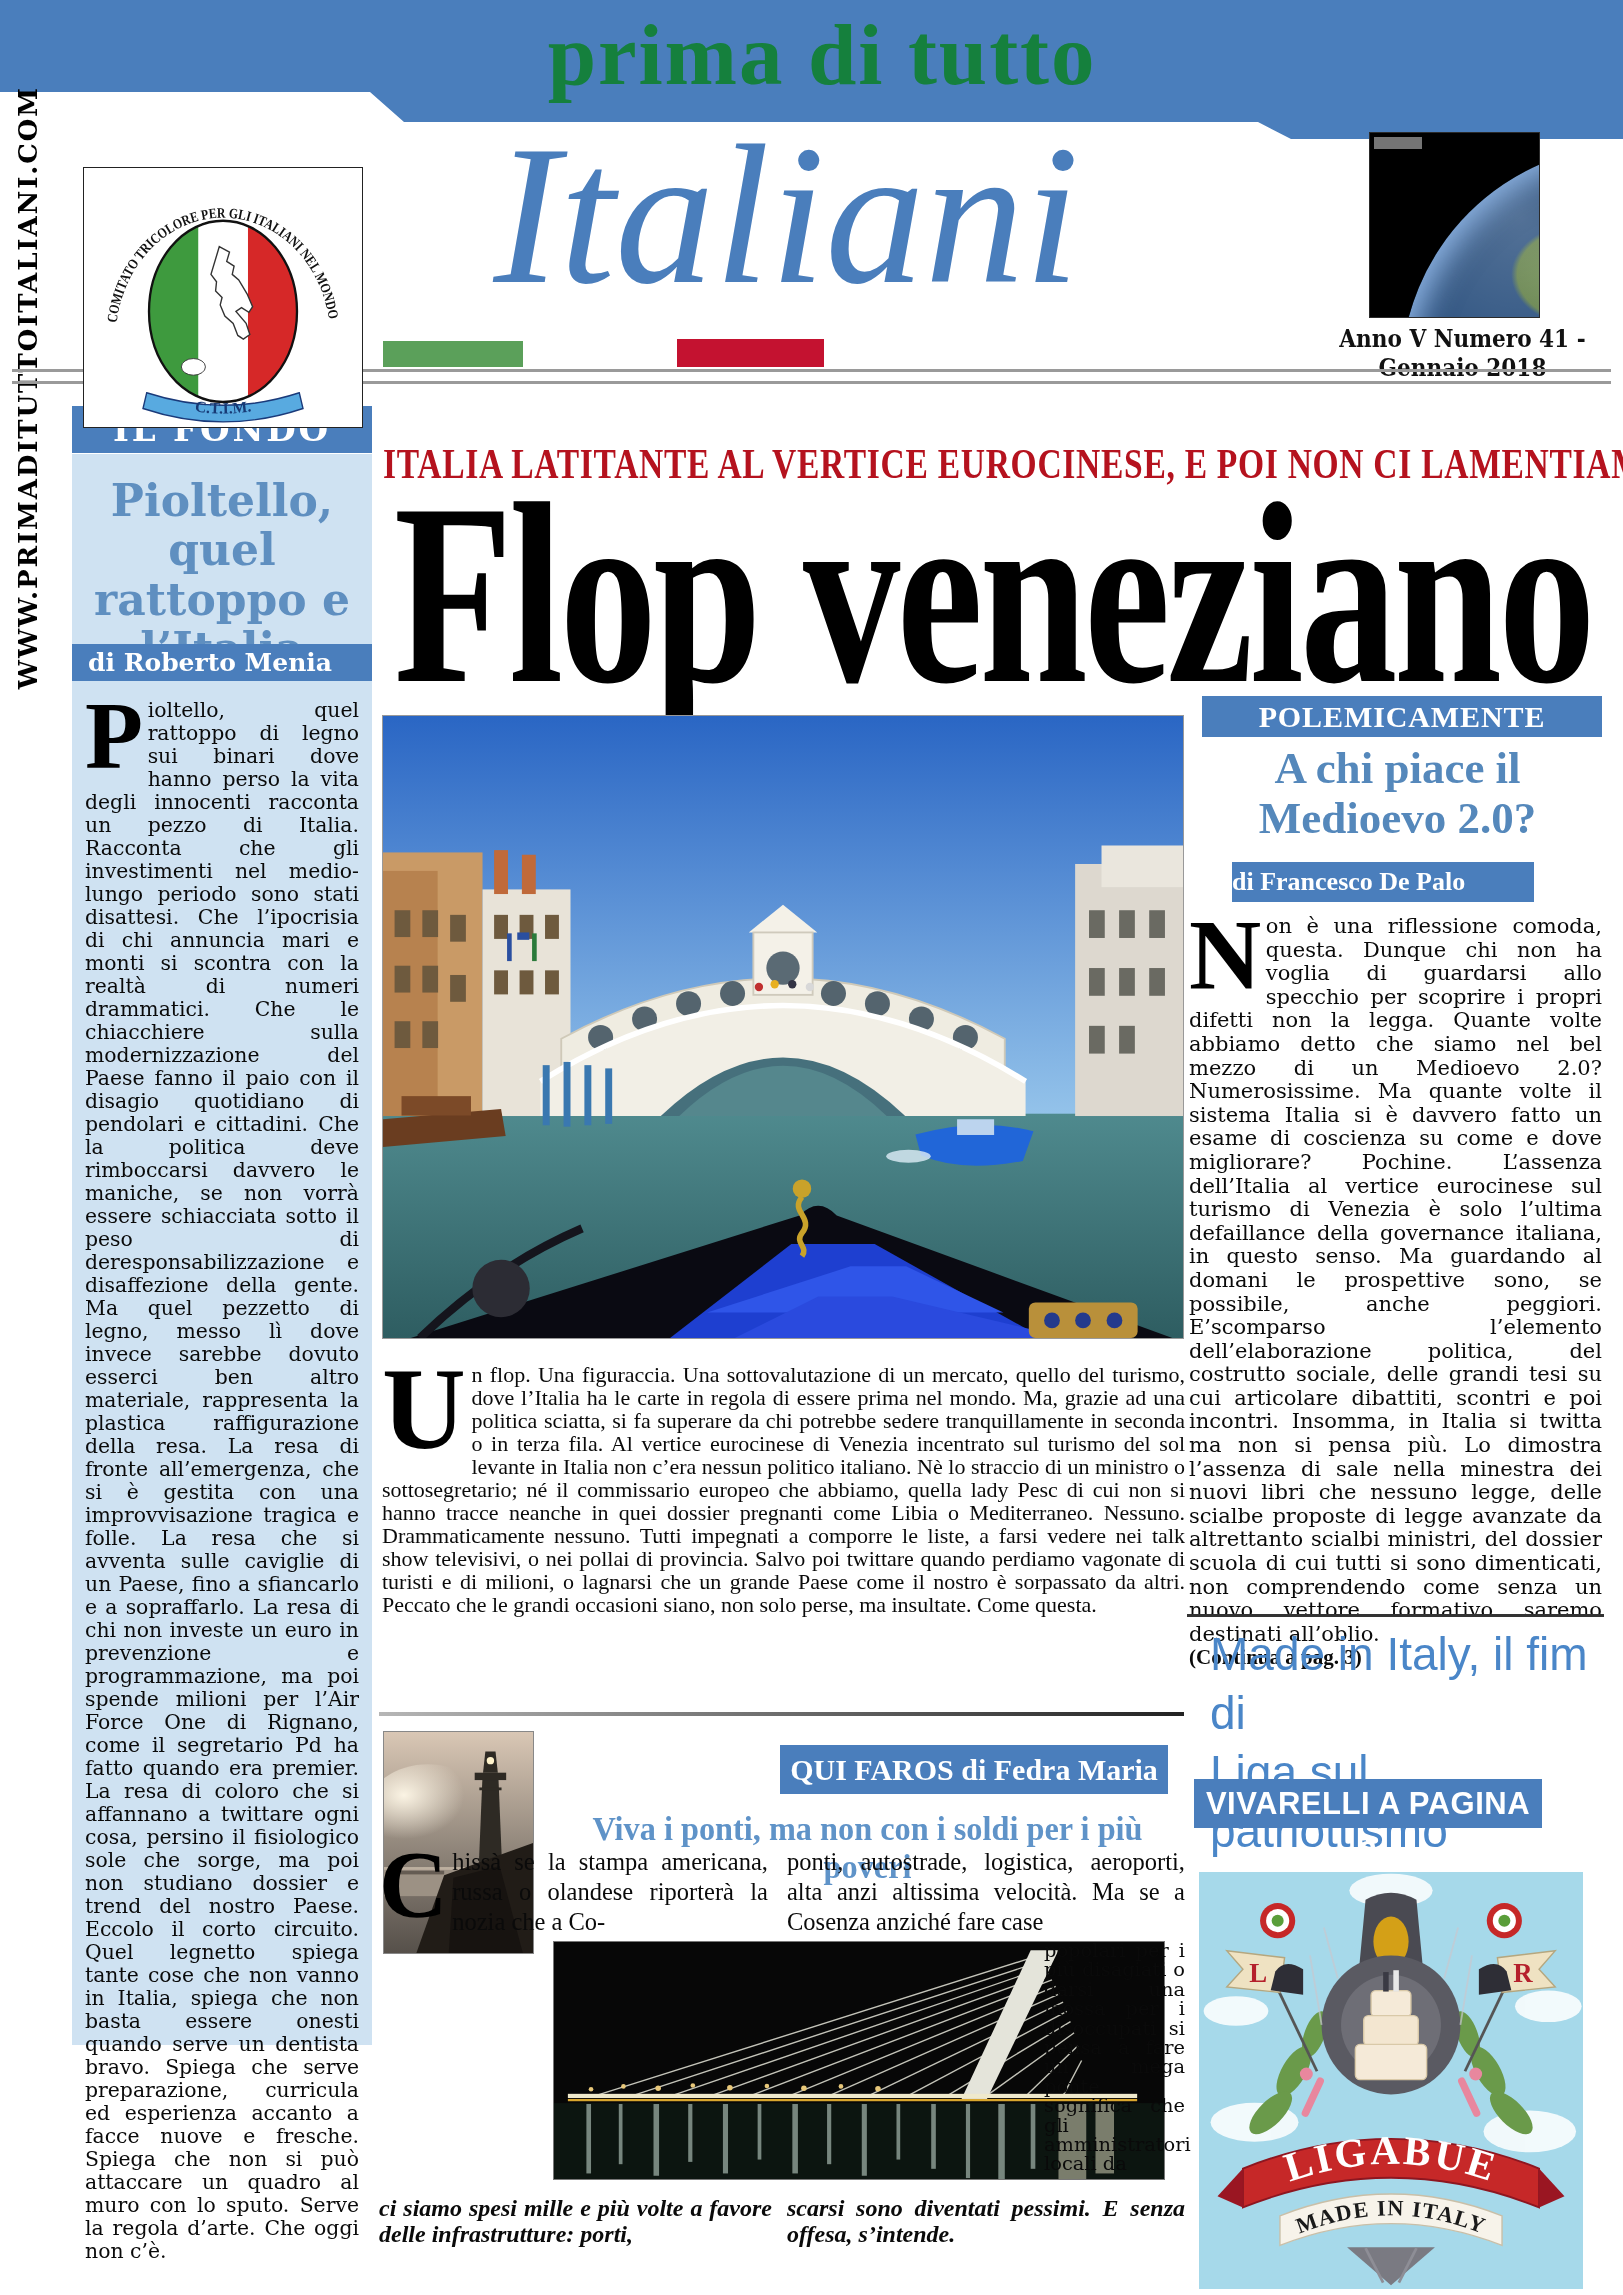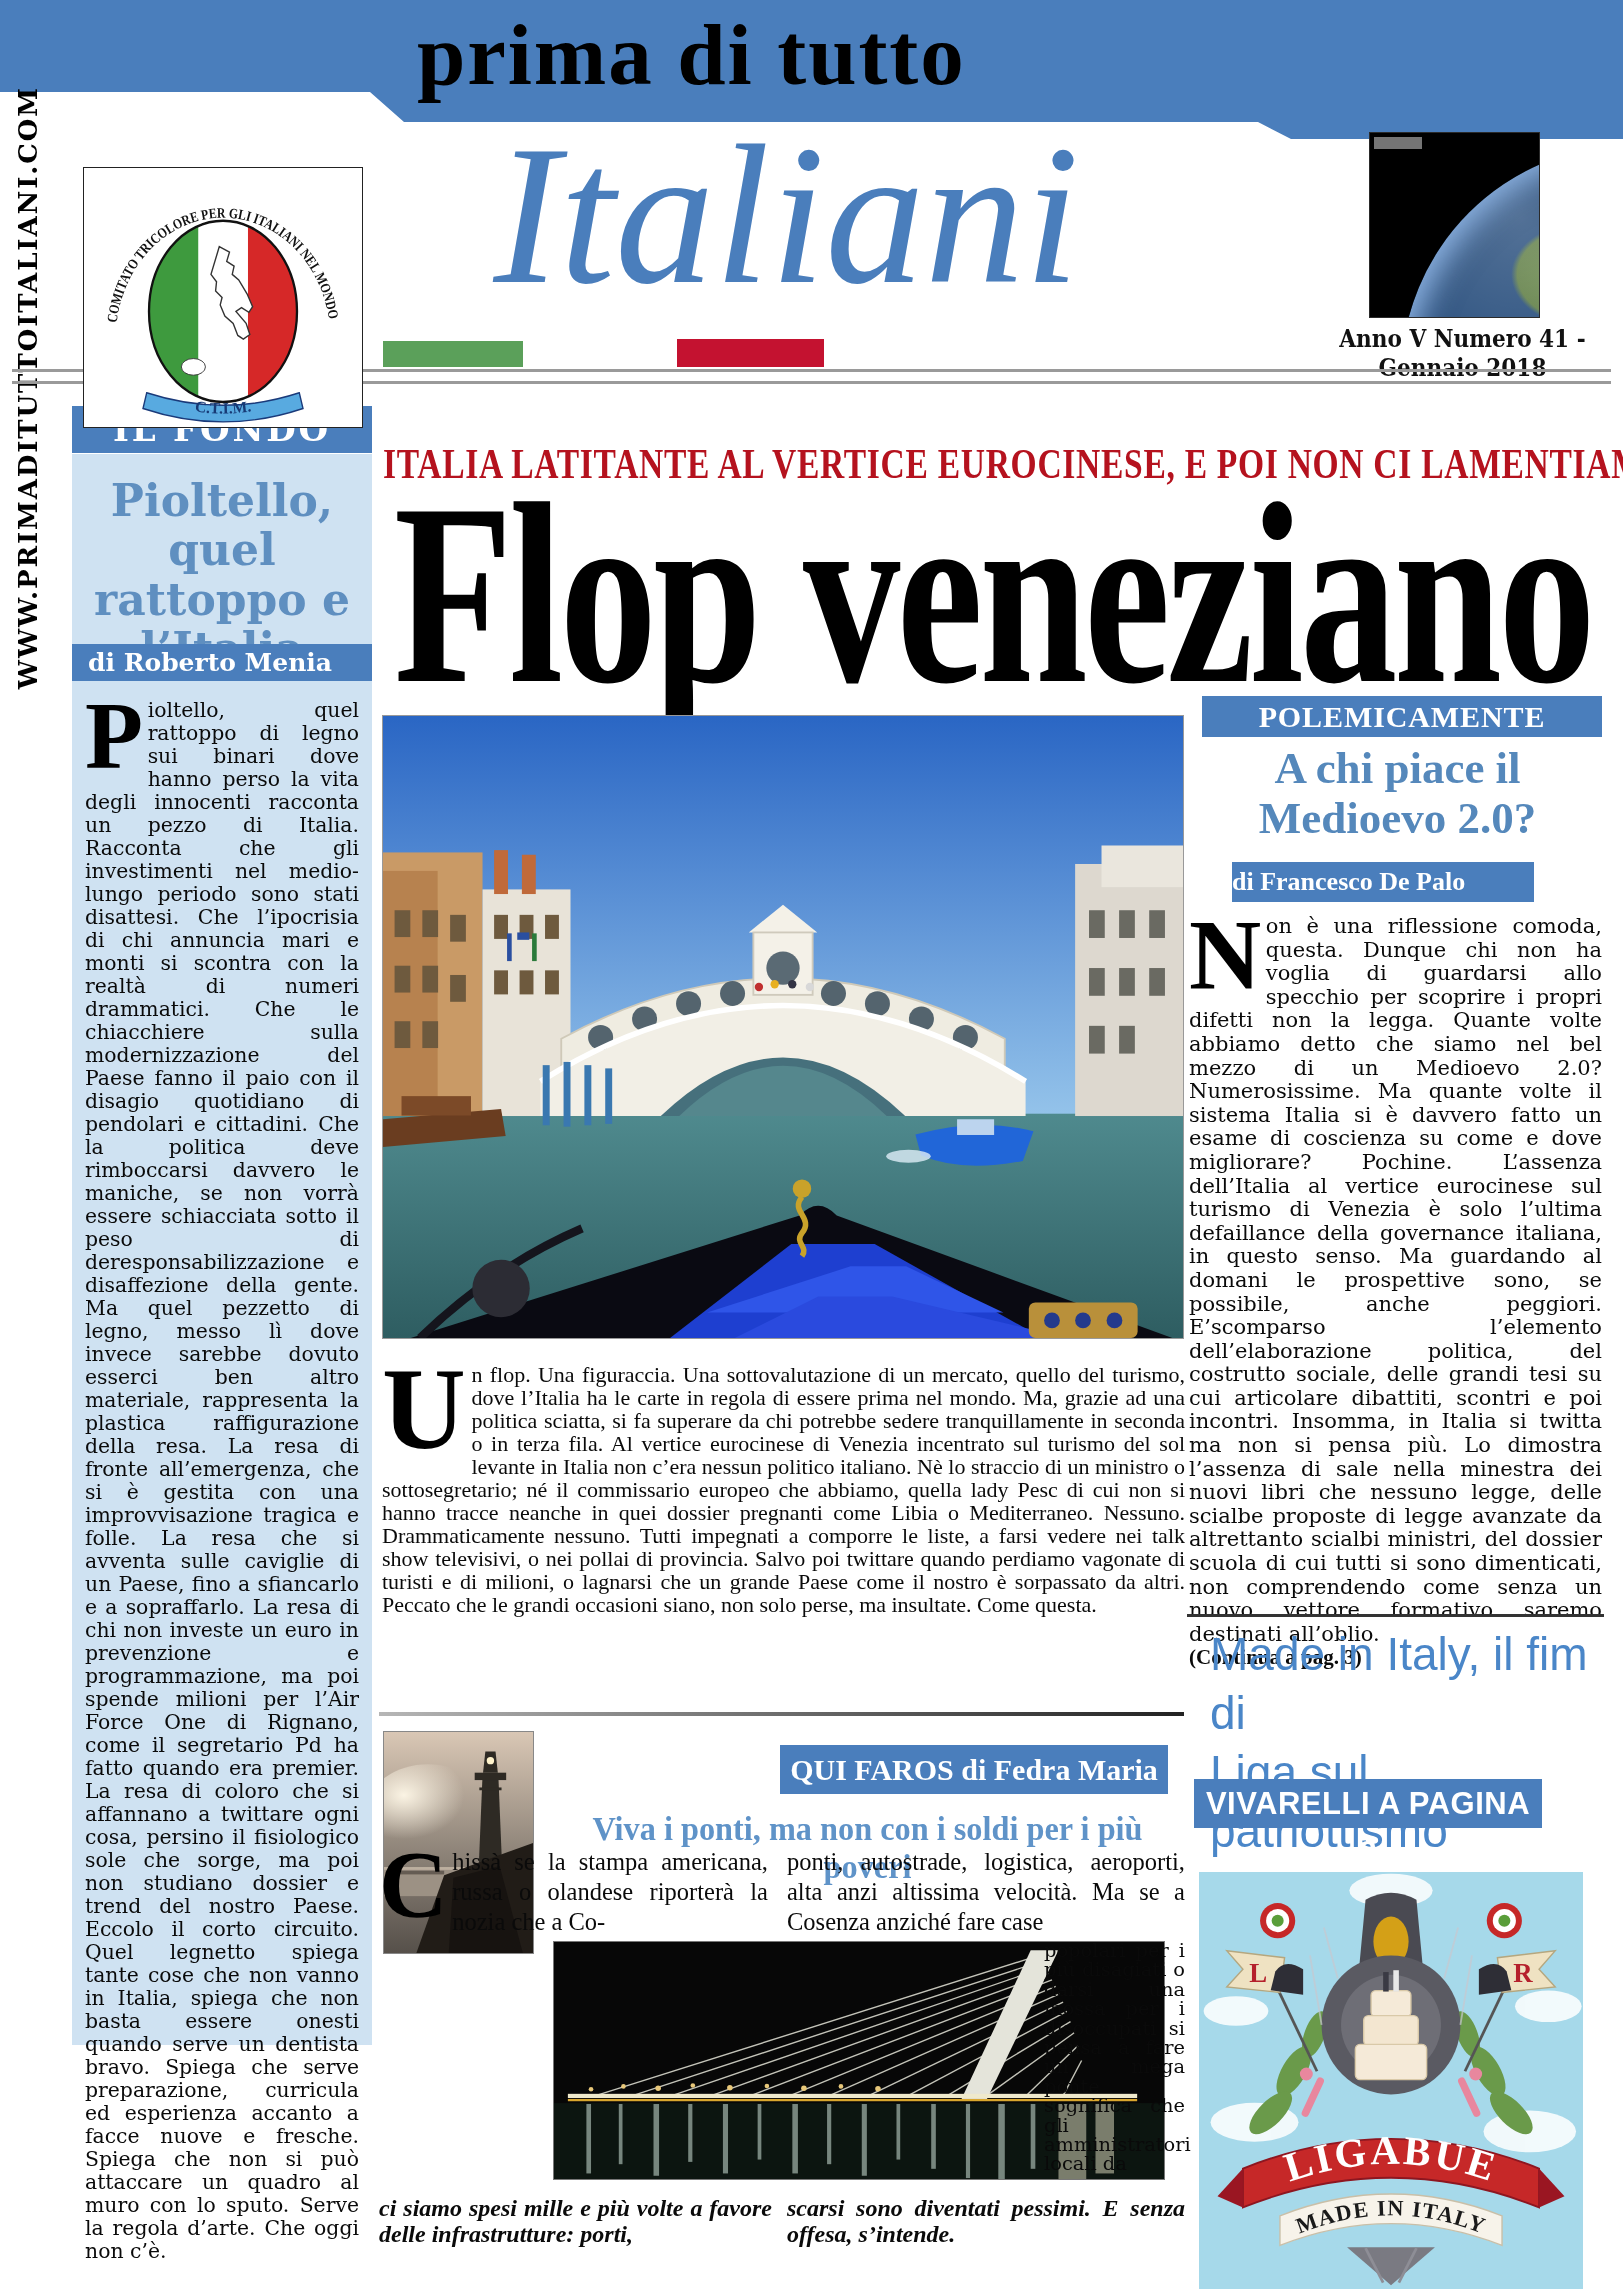--- a/index.html
+++ b/index.html
@@ -2,21 +2,21 @@
 <html style="font-size:7.4px"><head>
 <meta charset="utf-8">
 <style>
   html,body{margin:0;padding:0;background:#e8e8e8;}
   .page{position:relative;width:1623px;height:2295px;background:#ffffff;overflow:hidden;
         font-family:"DejaVu Serif",serif;color:#111;}
   .abs{position:absolute;}
   
   .header-band{left:0;top:0;width:1623px;height:139px;background:#4a7ebc;
     clip-path:polygon(0 0,1623px 0,1623px 139px,1291px 139px,1258px 122px,404px 122px,370px 92px,0 92px);}
-  .pretitle{left:417px;top:3.7px;width:810px;text-align:left;color:#000000;
+  .pretitle{left:417px;top:3.7px;width:810px;text-align:center;color:#15803d;
     font-family:"Liberation Serif",serif;font-size:87px;font-weight:bold;letter-spacing:1.9px;}
   .site-vert{left:13px;top:86px;height:467px;width:37px;}
   .site-vert span{display:inline-block;writing-mode:vertical-rl;transform:rotate(180deg);
     font-family:"DejaVu Serif",serif;font-weight:bold;font-size:26px;letter-spacing:1.9px;color:#000;}
   .logo-box{left:83px;top:167px;width:278px;height:259px;background:#fff;border:1.4px solid #222;z-index:6;}
   .earth-box{left:1369px;top:132px;width:169px;height:184px;background:#000;overflow:hidden;border:0.9px solid #2a2a2a;}
   .earth-globe{position:absolute;left:31px;top:12px;width:463px;height:463px;border-radius:50%;
     background:
       radial-gradient(circle at 26% 16%, rgba(255,255,255,.22), transparent 40%),
       radial-gradient(ellipse 125px 88px at 40% 28%, #6f8f4f 0%, #5d7c42 55%, transparent 60%),

